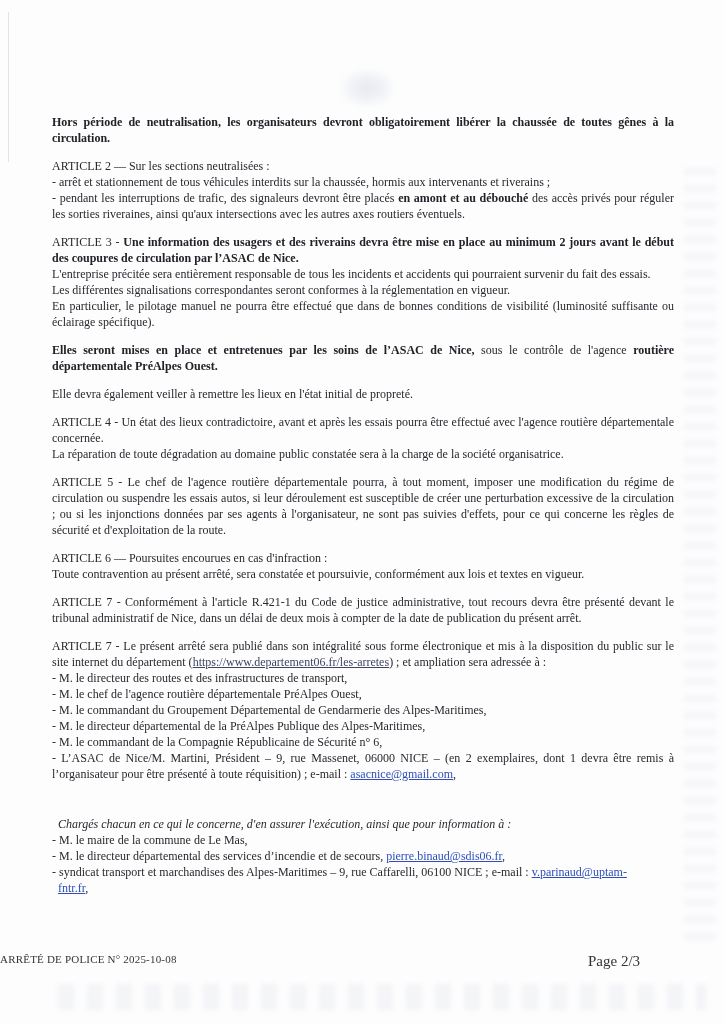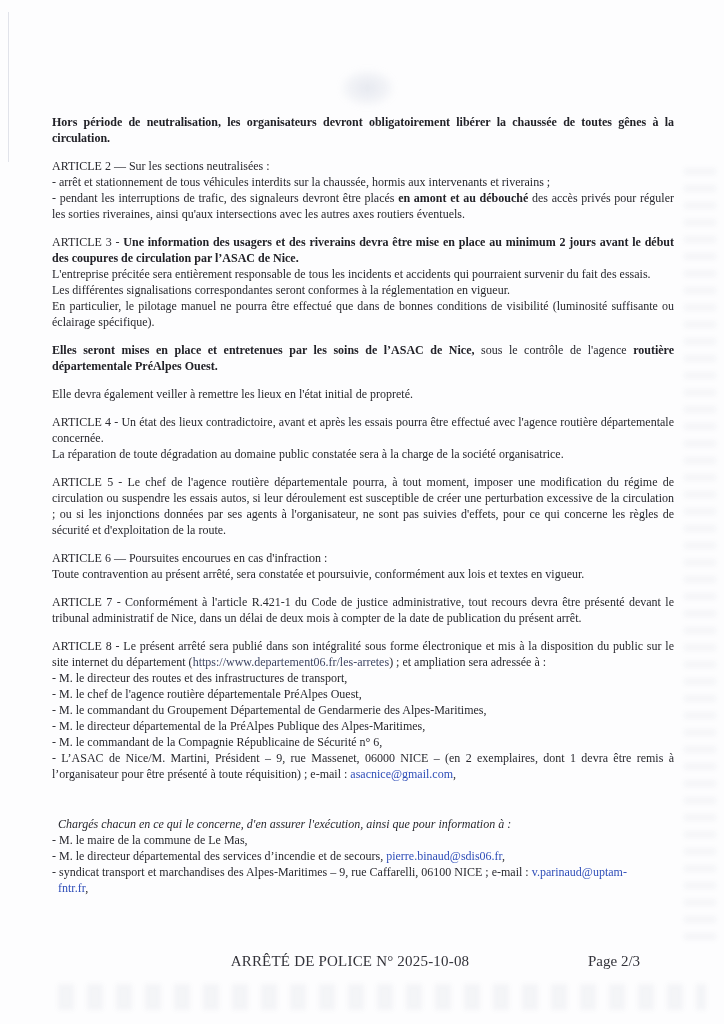--- a/index.html
+++ b/index.html
@@ -32,26 +32,26 @@
   .content {
     position:absolute; left:52px; top:114px; width:622px;
     color:#28282e; font-size:12px; line-height:16px;
     text-align:justify; text-justify:inter-word;
   }
   p.block { margin:0; }
   p.g  { margin-top:12px; }
   p.gx { margin-top:34px;font-style:italic; }
   p.indent { padding-left:6px; }
   .b { font-weight:bold; color:#222228; }
-  a.doc-link { color:#2f4eb8; cursor:pointer; }
+  a.doc-link { color:#2f4eb8; text-decoration:underline; cursor:pointer; }
   a.doc-link.dark { color:#3d4563; }
   
   .footer-title {
-    position:absolute; left:0; top:953px; width:700px; text-align:center;
-    font-size:15px; color:#33333a; letter-spacing:0.2px;
+    position:absolute; left:0; top:953px; width:700px; text-align:left;
+    font-size:11px; color:#33333a; letter-spacing:0.2px;
   }
   .footer-page {
     position:absolute; left:588px; top:953px;
     font-size:15px; color:#33333a;
   }
 </style>
 </head>
 <body>
 
 <div class="page">
@@ -70,21 +70,21 @@
       <p class="block"><span>Les différentes signalisations correspondantes seront conformes à la réglementation en vigueur.</span></p>
       <p class="block"><span>En particulier, le pilotage manuel ne pourra être effectué que dans de bonnes conditions de visibilité (luminosité suffisante ou éclairage spécifique).</span></p>
       <p class="block g"><span class="b">Elles seront mises en place et entretenues par les soins de l’ASAC de Nice,</span><span> sous le contrôle de l'agence </span><span class="b">routière départementale PréAlpes Ouest.</span></p>
       <p class="block g"><span>Elle devra également veiller à remettre les lieux en l'état initial de propreté.</span></p>
       <p class="block g"><span>ARTICLE 4 - Un état des lieux contradictoire, avant et après les essais pourra être effectué avec l'agence routière départementale concernée.</span></p>
       <p class="block"><span>La réparation de toute dégradation au domaine public constatée sera à la charge de la société organisatrice.</span></p>
       <p class="block g"><span>ARTICLE 5 - Le chef de l'agence routière départementale pourra, à tout moment, imposer une modification du régime de circulation ou suspendre les essais autos, si leur déroulement est susceptible de créer une perturbation excessive de la circulation ; ou si les injonctions données par ses agents à l'organisateur, ne sont pas suivies d'effets, pour ce qui concerne les règles de sécurité et d'exploitation de la route.</span></p>
       <p class="block g"><span>ARTICLE 6 — Poursuites encourues en cas d'infraction :</span></p>
       <p class="block"><span>Toute contravention au présent arrêté, sera constatée et poursuivie, conformément aux lois et textes en vigueur.</span></p>
       <p class="block g"><span>ARTICLE 7 - Conformément à l'article R.421-1 du Code de justice administrative, tout recours devra être présenté devant le tribunal administratif de Nice, dans un délai de deux mois à compter de la date de publication du présent arrêt.</span></p>
-      <p class="block g"><span>ARTICLE 8 - Le présent arrêté sera publié dans son intégralité sous forme électronique et mis à la disposition du public sur le site internet du département (</span><a class="doc-link dark">https://www.departement06.fr/les-arretes</a><span>) ; et ampliation sera adressée à :</span></p>
+      <p class="block g"><span>ARTICLE 7 - Le présent arrêté sera publié dans son intégralité sous forme électronique et mis à la disposition du public sur le site internet du département (</span><a class="doc-link dark">https://www.departement06.fr/les-arretes</a><span>) ; et ampliation sera adressée à :</span></p>
       <p class="block"><span>- M. le directeur des routes et des infrastructures de transport,</span></p>
       <p class="block"><span>- M. le chef de l'agence routière départementale PréAlpes Ouest,</span></p>
       <p class="block"><span>- M. le commandant du Groupement Départemental de Gendarmerie des Alpes-Maritimes,</span></p>
       <p class="block"><span>- M. le directeur départemental de la PréAlpes Publique des Alpes-Maritimes,</span></p>
       <p class="block"><span>- M. le commandant de la Compagnie Républicaine de Sécurité n° 6,</span></p>
       <p class="block"><span>- L’ASAC de Nice/M. Martini, Président – 9, rue Massenet, 06000 NICE – (en 2 exemplaires, dont 1 devra être remis à l’organisateur pour être présenté à toute réquisition) ; e-mail : </span><a class="doc-link">asacnice@gmail.com</a><span>,</span></p>
       <p class="block gx indent"><span>Chargés chacun en ce qui le concerne, d'en assurer l'exécution, ainsi que pour information à :</span></p>
       <p class="block"><span>- M. le maire de la commune de Le Mas,</span></p>
       <p class="block"><span>- M. le directeur départemental des services d’incendie et de secours, </span><a class="doc-link">pierre.binaud@sdis06.fr</a><span>,</span></p>
       <p class="block"><span>- syndicat transport et marchandises des Alpes-Maritimes – 9, rue Caffarelli, 06100 NICE ; e-mail : </span><a class="doc-link">v.parinaud@uptam-</a></p>

